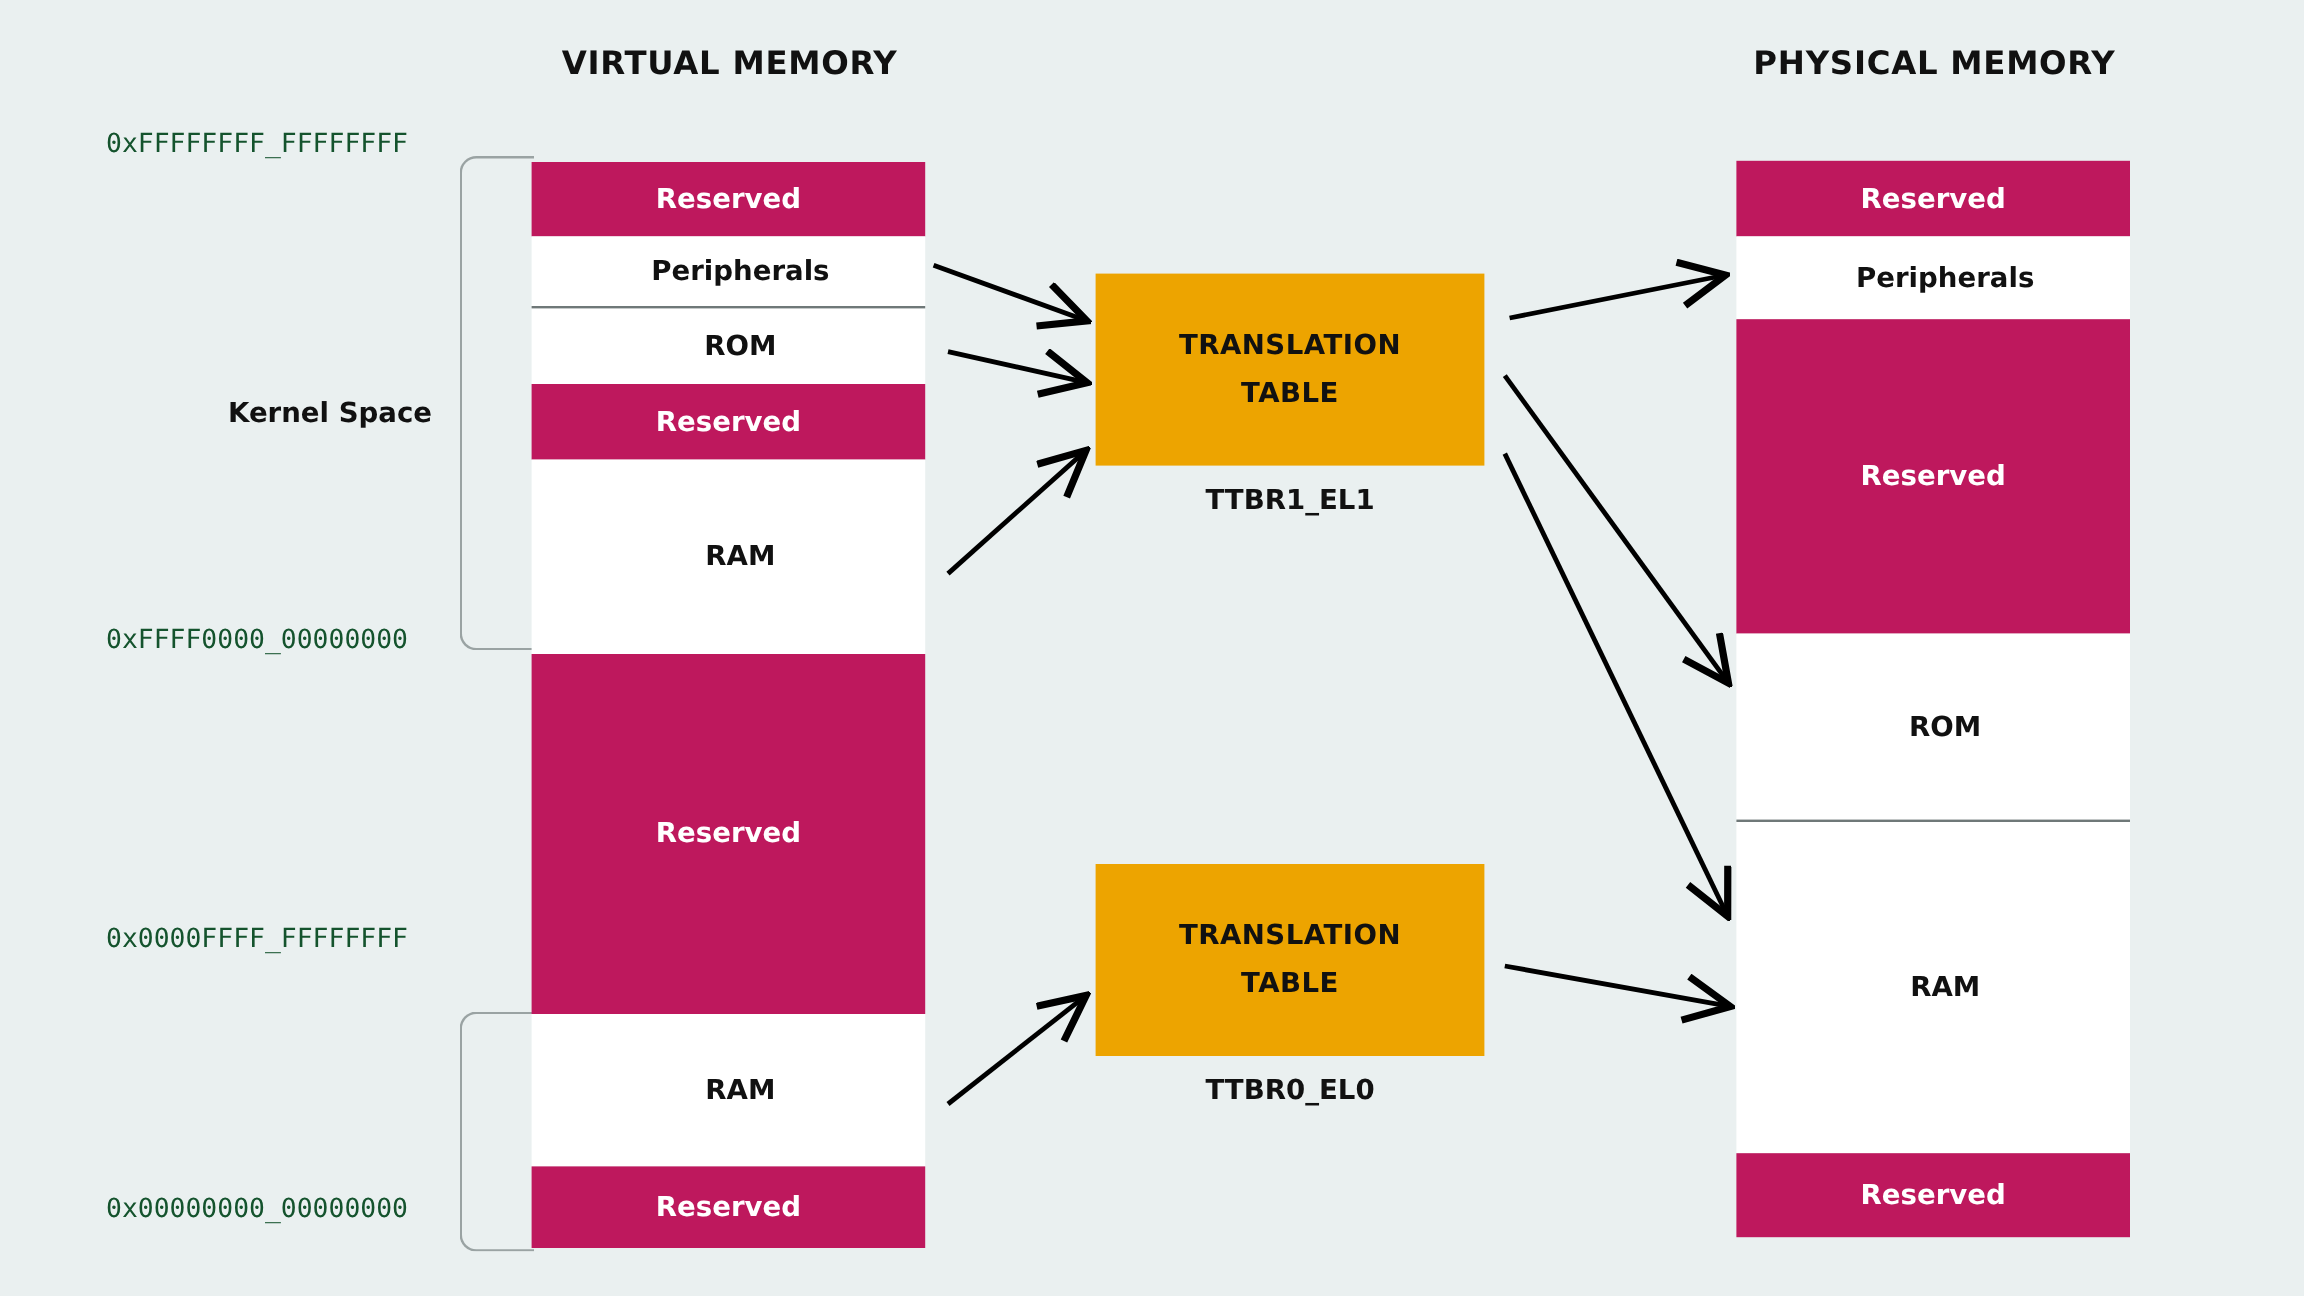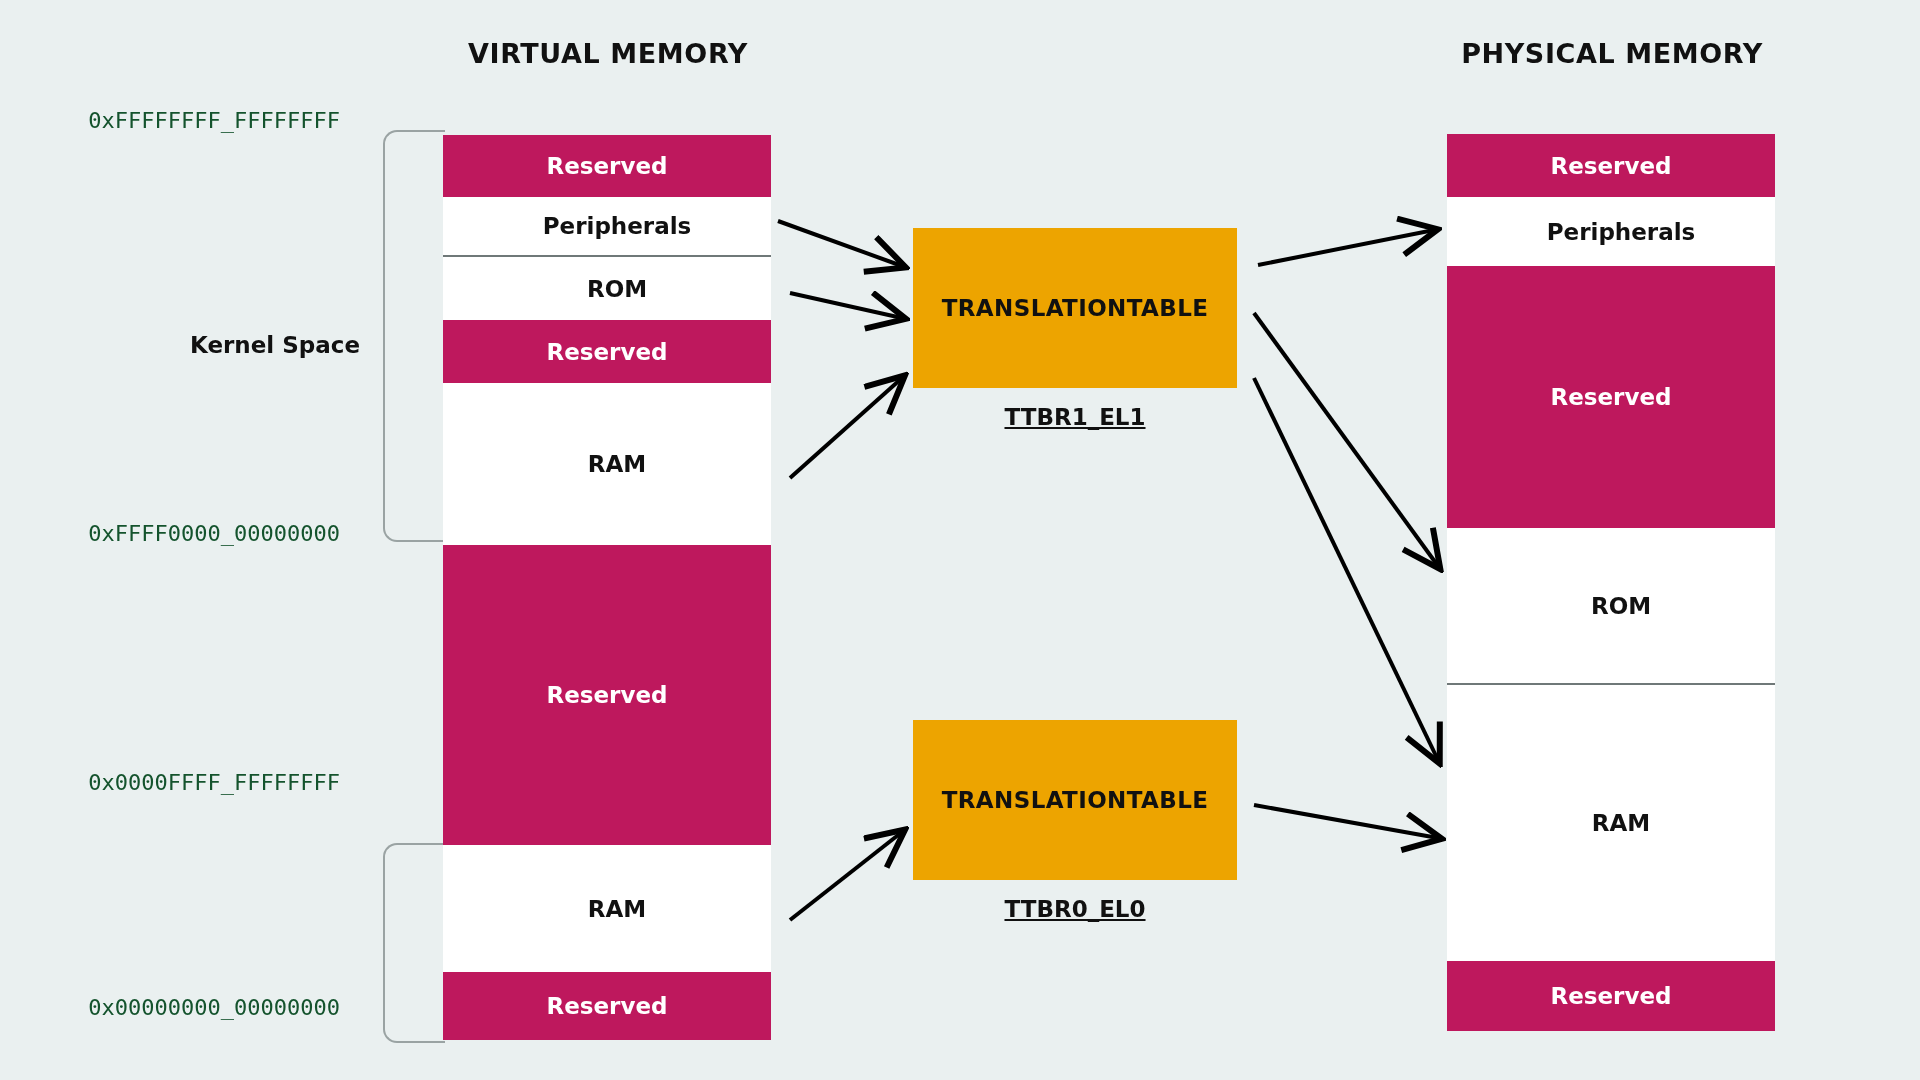--- a/index.html
+++ b/index.html
@@ -68,32 +68,32 @@
   
   .ttbox{
     position:absolute;
     background:#eda400;
     color:#111111;
     font-weight:bold;
     font-size:23px;
     line-height:1.75;
     text-align:center;
     display:flex;
+    flex-direction:column;
     align-items:center;
     justify-content:center;
     letter-spacing:0.4px;
   }
   .ttcaption{
     position:absolute;
     font-size:23px;
     font-weight:bold;
     color:#111111;
     text-align:center;
     white-space:nowrap;
-    text-decoration:underline;
   }
 
   .arrows{position:absolute;left:0;top:0;width:1920px;height:1080px;pointer-events:none;}
 </style>
 </head>
 <body>
 
 <div class="stage">
 
   <div class="col-title" style="left:1447px;top:38px;width:330px;">PHYSICAL MEMORY</div>

